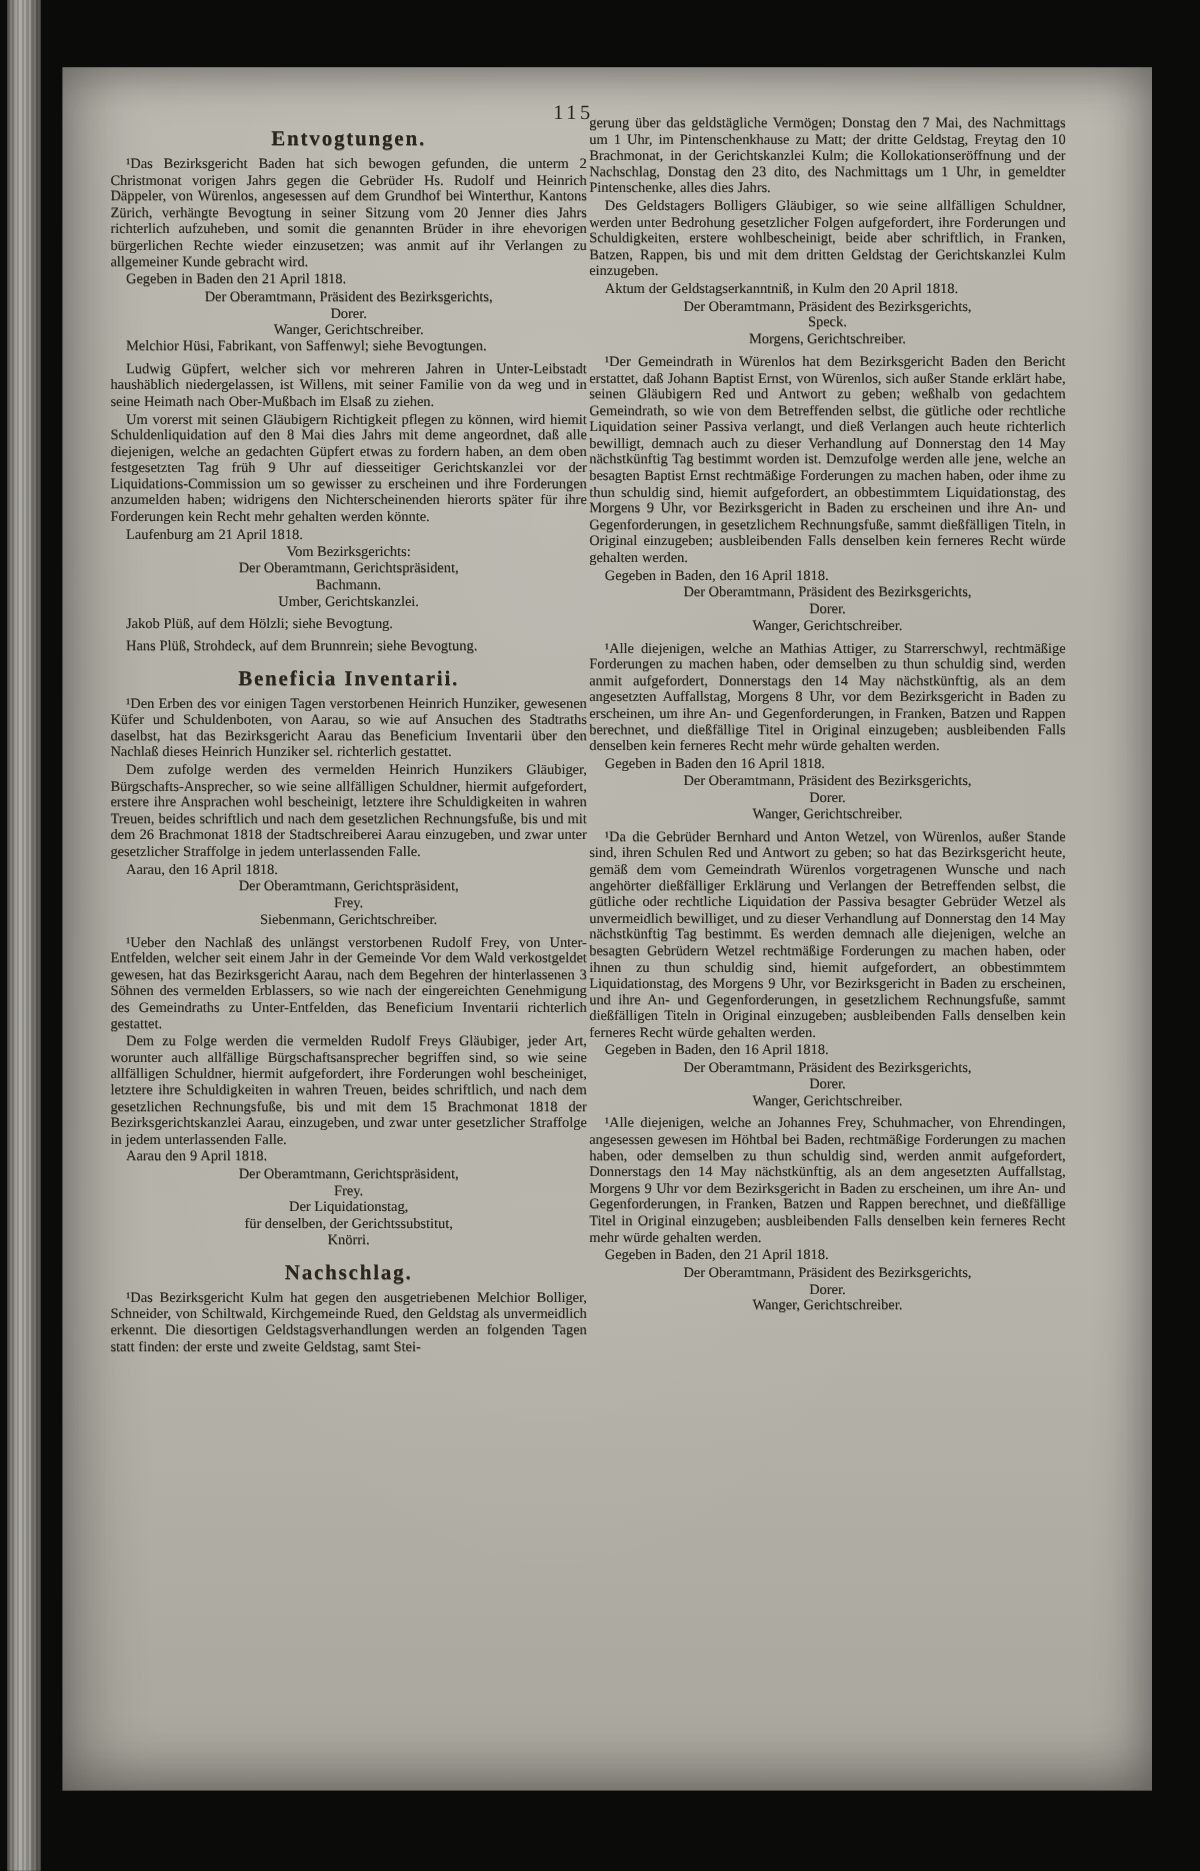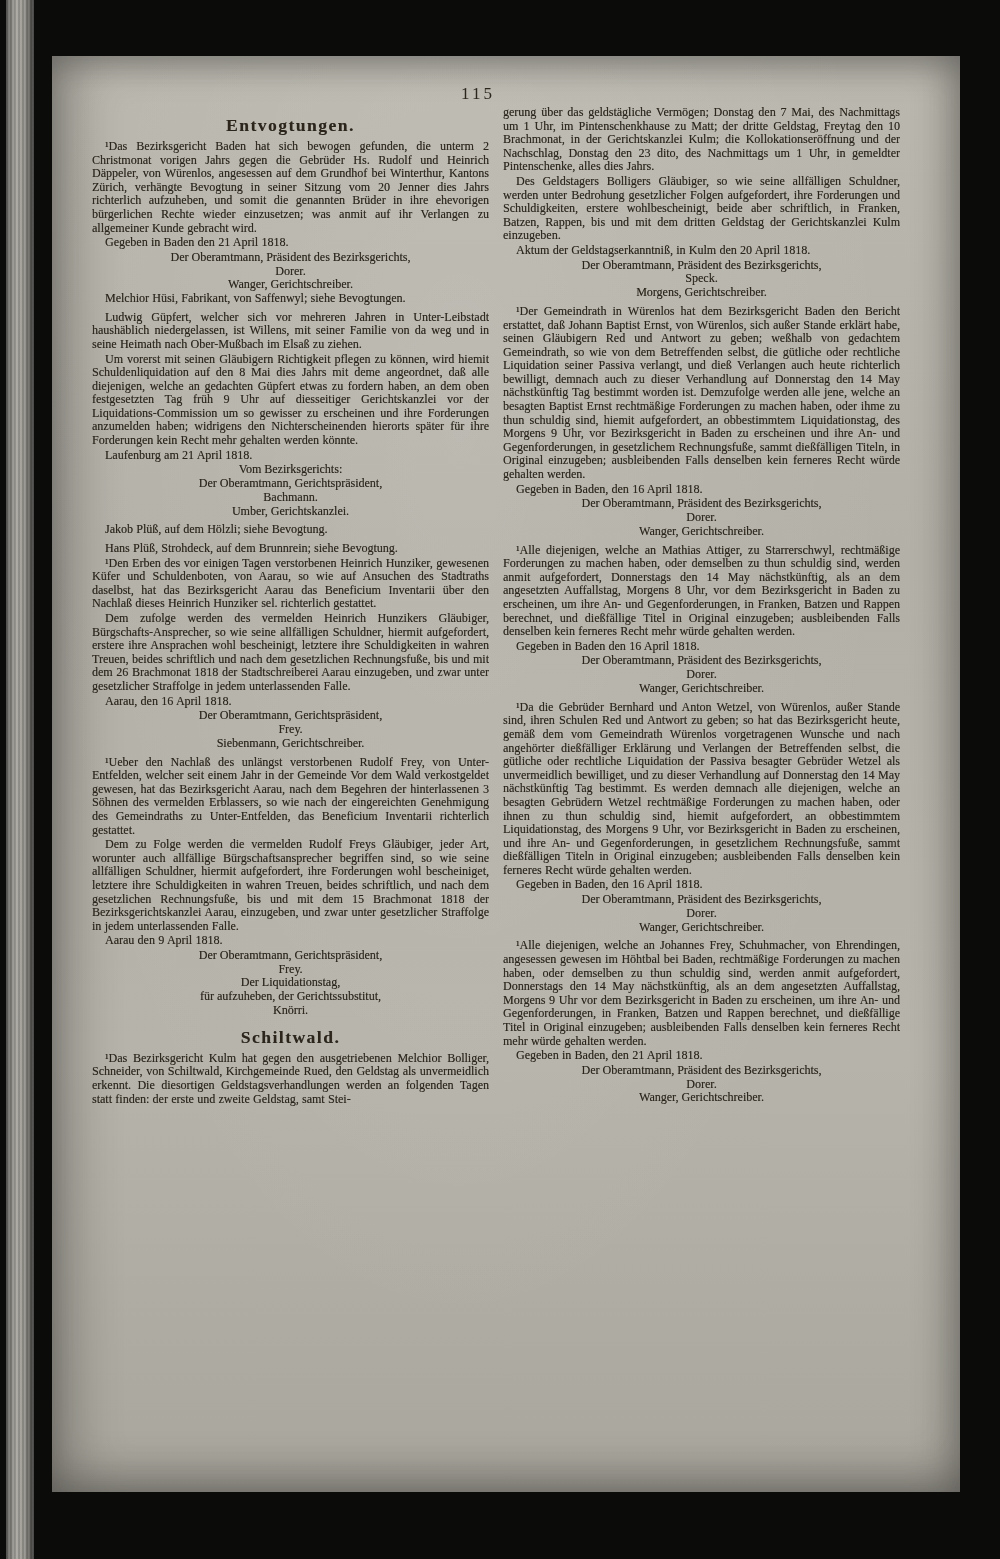--- a/index.html
+++ b/index.html
@@ -24,22 +24,22 @@
       inset -18px 0 34px rgba(0,0,0,0.16),
       inset 0 -24px 40px rgba(0,0,0,0.14),
       inset 0 14px 24px rgba(0,0,0,0.10);
     color:#2b251c;
   }
   .page-number{
     position:absolute;left:426px;top:28px;transform:translateX(-50%);
     font-size:17px;letter-spacing:3px;color:#2b251c;
   }
   .columns{
-    position:absolute;left:40px;top:50px;width:812px;height:1330px;
-    display:flex;gap:14px;overflow:hidden;
+    position:absolute;left:40px;top:40px;width:812px;height:1330px;
+    display:flex;gap:2px;overflow:hidden;
   }
   .column{
     width:397px;height:100%;overflow:hidden;
     text-shadow:0.25px 0.25px 0 rgba(43,37,28,0.45);
   }
   .blk-heading{
     text-align:center;font-weight:bold;font-size:17.5px;line-height:20px;
     letter-spacing:1.5px;margin:9px 0 5px;
   }
   .blk-para{
@@ -70,35 +70,36 @@
         <div class="blk-para">Melchior Hüsi, Fabrikant, von Saffenwyl; siehe Bevogtungen.</div>
         <div class="blk-para gap">Ludwig Güpfert, welcher sich vor mehreren Jahren in Unter-Leibstadt haushäblich niedergelassen, ist Willens, mit seiner Familie von da weg und in seine Heimath nach Ober-Mußbach im Elsaß zu ziehen.</div>
         <div class="blk-para">Um vorerst mit seinen Gläubigern Richtigkeit pflegen zu können, wird hiemit Schuldenliquidation auf den 8 Mai dies Jahrs mit deme angeordnet, daß alle diejenigen, welche an gedachten Güpfert etwas zu fordern haben, an dem oben festgesetzten Tag früh 9 Uhr auf diesseitiger Gerichtskanzlei vor der Liquidations-Commission um so gewisser zu erscheinen und ihre Forderungen anzumelden haben; widrigens den Nichterscheinenden hierorts später für ihre Forderungen kein Recht mehr gehalten werden könnte.</div>
         <div class="blk-para">Laufenburg am 21 April 1818.</div>
         <div class="blk-center">Vom Bezirksgerichts:</div>
         <div class="blk-center">Der Oberamtmann, Gerichtspräsident,</div>
         <div class="blk-center">Bachmann.</div>
         <div class="blk-center">Umber, Gerichtskanzlei.</div>
         <div class="blk-para gap">Jakob Plüß, auf dem Hölzli; siehe Bevogtung.</div>
         <div class="blk-para gap">Hans Plüß, Strohdeck, auf dem Brunnrein; siehe Bevogtung.</div>
+        <div class="blk-heading">Beneficia Inventarii.</div>
         <div class="blk-para">¹Den Erben des vor einigen Tagen verstorbenen Heinrich Hunziker, gewesenen Küfer und Schuldenboten, von Aarau, so wie auf Ansuchen des Stadtraths daselbst, hat das Bezirksgericht Aarau das Beneficium Inventarii über den Nachlaß dieses Heinrich Hunziker sel. richterlich gestattet.</div>
         <div class="blk-para">Dem zufolge werden des vermelden Heinrich Hunzikers Gläubiger, Bürgschafts-Ansprecher, so wie seine allfälligen Schuldner, hiermit aufgefordert, erstere ihre Ansprachen wohl bescheinigt, letztere ihre Schuldigkeiten in wahren Treuen, beides schriftlich und nach dem gesetzlichen Rechnungsfuße, bis und mit dem 26 Brachmonat 1818 der Stadtschreiberei Aarau einzugeben, und zwar unter gesetzlicher Straffolge in jedem unterlassenden Falle.</div>
         <div class="blk-para">Aarau, den 16 April 1818.</div>
         <div class="blk-center">Der Oberamtmann, Gerichtspräsident,</div>
         <div class="blk-center">Frey.</div>
         <div class="blk-center">Siebenmann, Gerichtschreiber.</div>
         <div class="blk-para gap">¹Ueber den Nachlaß des unlängst verstorbenen Rudolf Frey, von Unter-Entfelden, welcher seit einem Jahr in der Gemeinde Vor dem Wald verkostgeldet gewesen, hat das Bezirksgericht Aarau, nach dem Begehren der hinterlassenen 3 Söhnen des vermelden Erblassers, so wie nach der eingereichten Genehmigung des Gemeindraths zu Unter-Entfelden, das Beneficium Inventarii richterlich gestattet.</div>
         <div class="blk-para">Dem zu Folge werden die vermelden Rudolf Freys Gläubiger, jeder Art, worunter auch allfällige Bürgschaftsansprecher begriffen sind, so wie seine allfälligen Schuldner, hiermit aufgefordert, ihre Forderungen wohl bescheiniget, letztere ihre Schuldigkeiten in wahren Treuen, beides schriftlich, und nach dem gesetzlichen Rechnungsfuße, bis und mit dem 15 Brachmonat 1818 der Bezirksgerichtskanzlei Aarau, einzugeben, und zwar unter gesetzlicher Straffolge in jedem unterlassenden Falle.</div>
         <div class="blk-para">Aarau den 9 April 1818.</div>
         <div class="blk-center">Der Oberamtmann, Gerichtspräsident,</div>
         <div class="blk-center">Frey.</div>
         <div class="blk-center">Der Liquidationstag,</div>
-        <div class="blk-center">für aufzuheben, der Gerichtssubstitut,</div>
+        <div class="blk-center">für denselben, der Gerichtssubstitut,</div>
         <div class="blk-center">Knörri.</div>
-        <div class="blk-heading">Schiltwald.</div>
+        <div class="blk-heading">Nachschlag.</div>
         <div class="blk-para">¹Das Bezirksgericht Kulm hat gegen den ausgetriebenen Melchior Bolliger, Schneider, von Schiltwald, Kirchgemeinde Rued, den Geldstag als unvermeidlich erkennt. Die diesortigen Geldstagsverhandlungen werden an folgenden Tagen statt finden: der erste und zweite Geldstag, samt Stei-</div>
       </div>
     <div class="column">
         <div class="blk-para cont">gerung über das geldstägliche Vermögen; Donstag den 7 Mai, des Nachmittags um 1 Uhr, im Pintenschenkhause zu Matt; der dritte Geldstag, Freytag den 10 Brachmonat, in der Gerichtskanzlei Kulm; die Kollokationseröffnung und der Nachschlag, Donstag den 23 dito, des Nachmittags um 1 Uhr, in gemeldter Pintenschenke, alles dies Jahrs.</div>
         <div class="blk-para">Des Geldstagers Bolligers Gläubiger, so wie seine allfälligen Schuldner, werden unter Bedrohung gesetzlicher Folgen aufgefordert, ihre Forderungen und Schuldigkeiten, erstere wohlbescheinigt, beide aber schriftlich, in Franken, Batzen, Rappen, bis und mit dem dritten Geldstag der Gerichtskanzlei Kulm einzugeben.</div>
         <div class="blk-para">Aktum der Geldstagserkanntniß, in Kulm den 20 April 1818.</div>
         <div class="blk-center">Der Oberamtmann, Präsident des Bezirksgerichts,</div>
         <div class="blk-center">Speck.</div>
         <div class="blk-center">Morgens, Gerichtschreiber.</div>
         <div class="blk-para gap">¹Der Gemeindrath in Würenlos hat dem Bezirksgericht Baden den Bericht erstattet, daß Johann Baptist Ernst, von Würenlos, sich außer Stande erklärt habe, seinen Gläubigern Red und Antwort zu geben; weßhalb von gedachtem Gemeindrath, so wie von dem Betreffenden selbst, die gütliche oder rechtliche Liquidation seiner Passiva verlangt, und dieß Verlangen auch heute richterlich bewilligt, demnach auch zu dieser Verhandlung auf Donnerstag den 14 May nächstkünftig Tag bestimmt worden ist. Demzufolge werden alle jene, welche an besagten Baptist Ernst rechtmäßige Forderungen zu machen haben, oder ihme zu thun schuldig sind, hiemit aufgefordert, an obbestimmtem Liquidationstag, des Morgens 9 Uhr, vor Bezirksgericht in Baden zu erscheinen und ihre An- und Gegenforderungen, in gesetzlichem Rechnungsfuße, sammt dießfälligen Titeln, in Original einzugeben; ausbleibenden Falls denselben kein ferneres Recht würde gehalten werden.</div>

